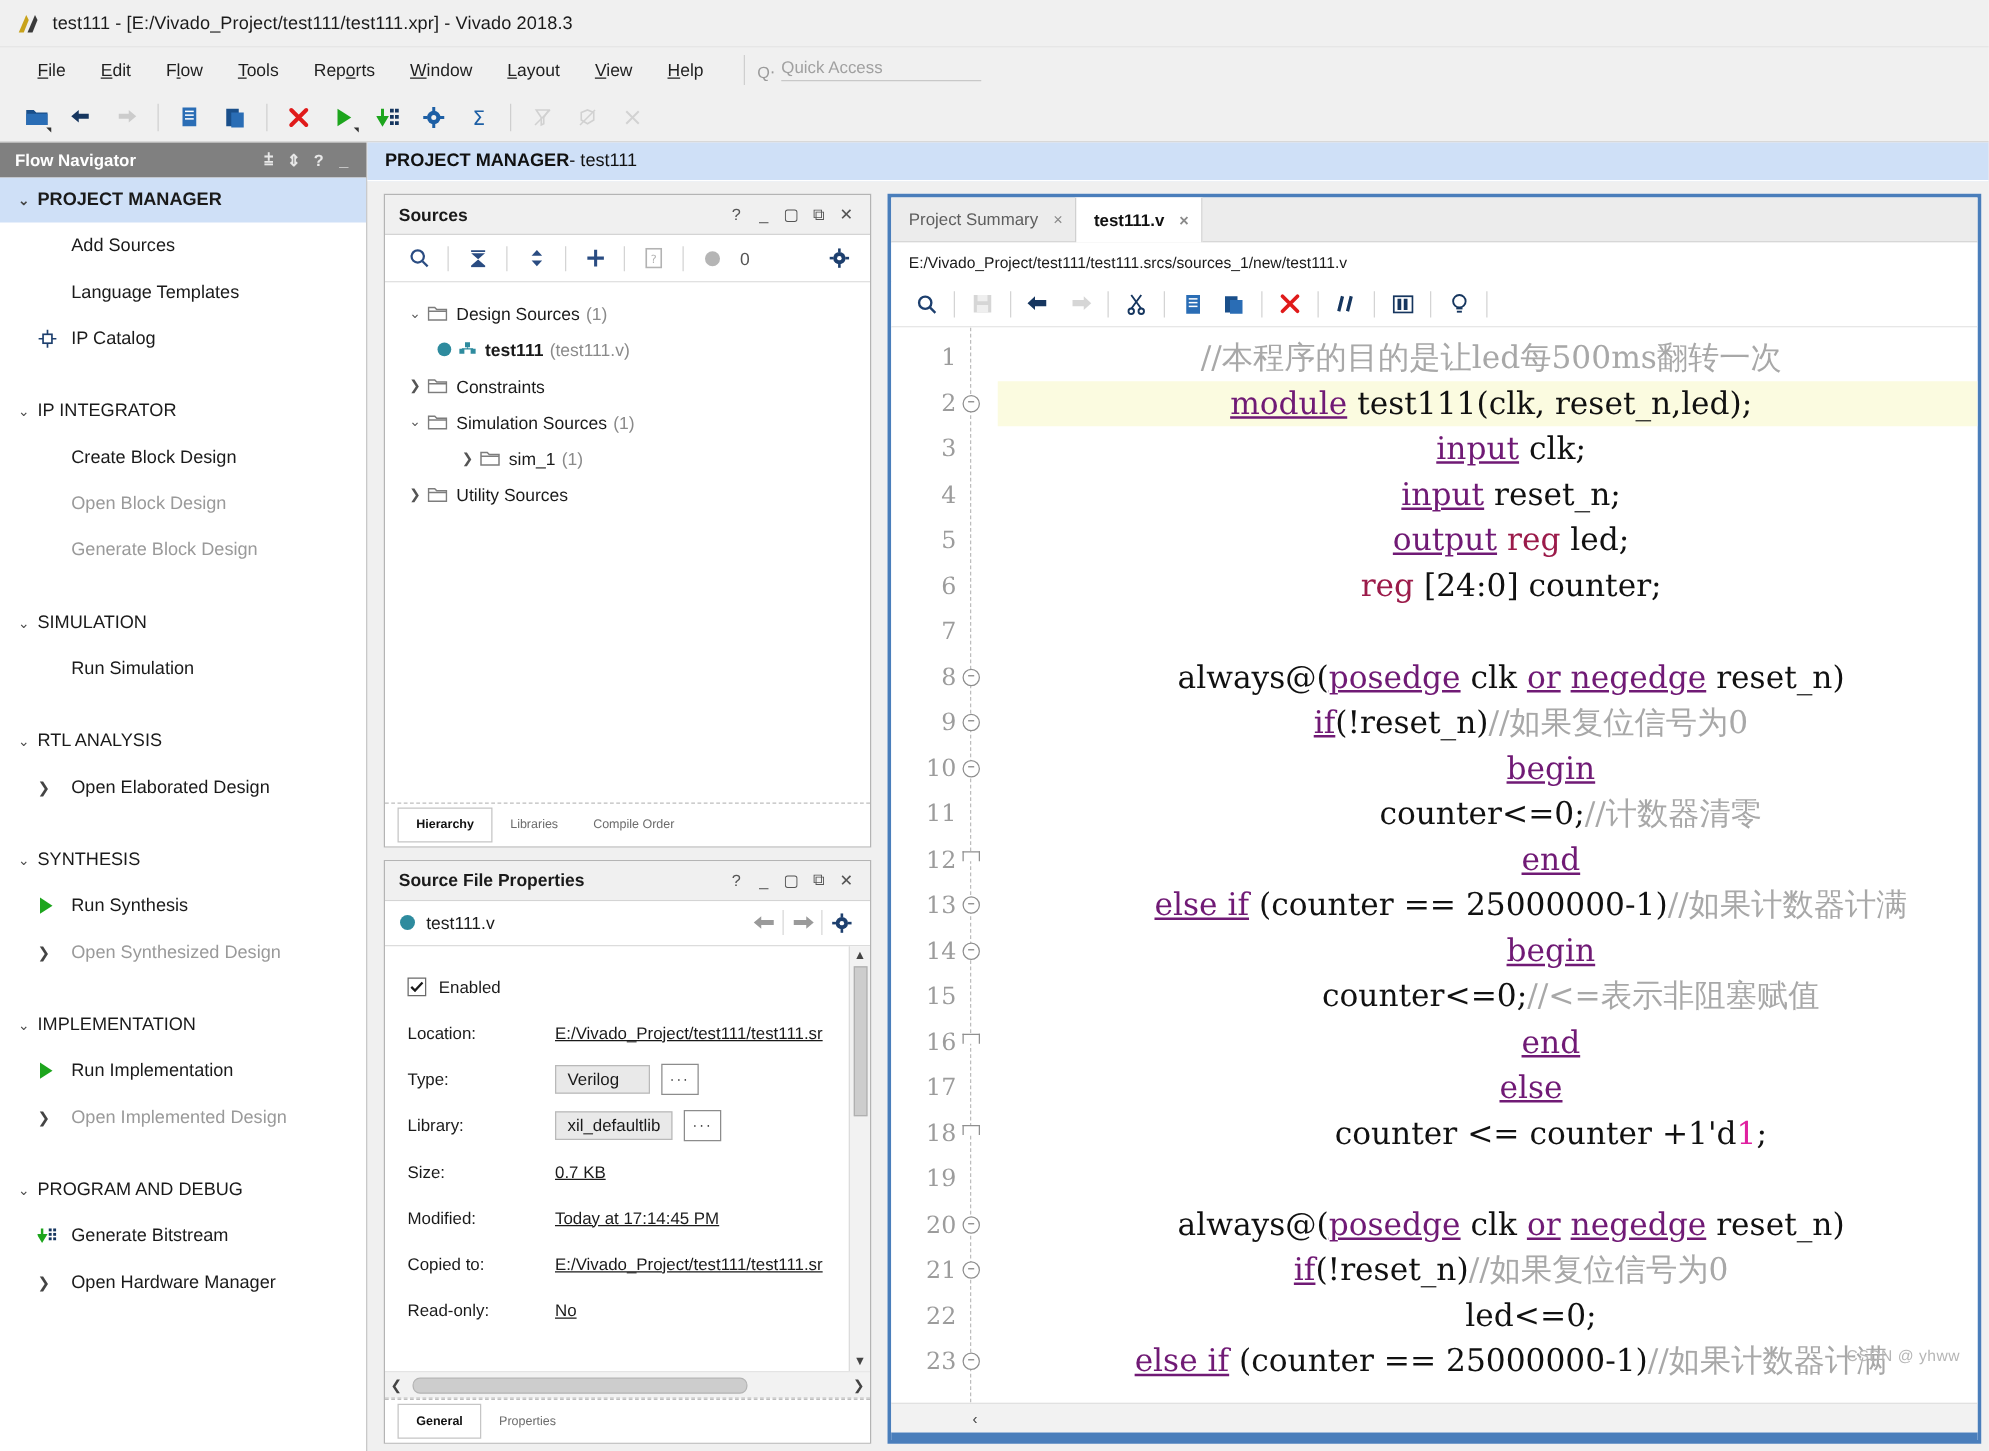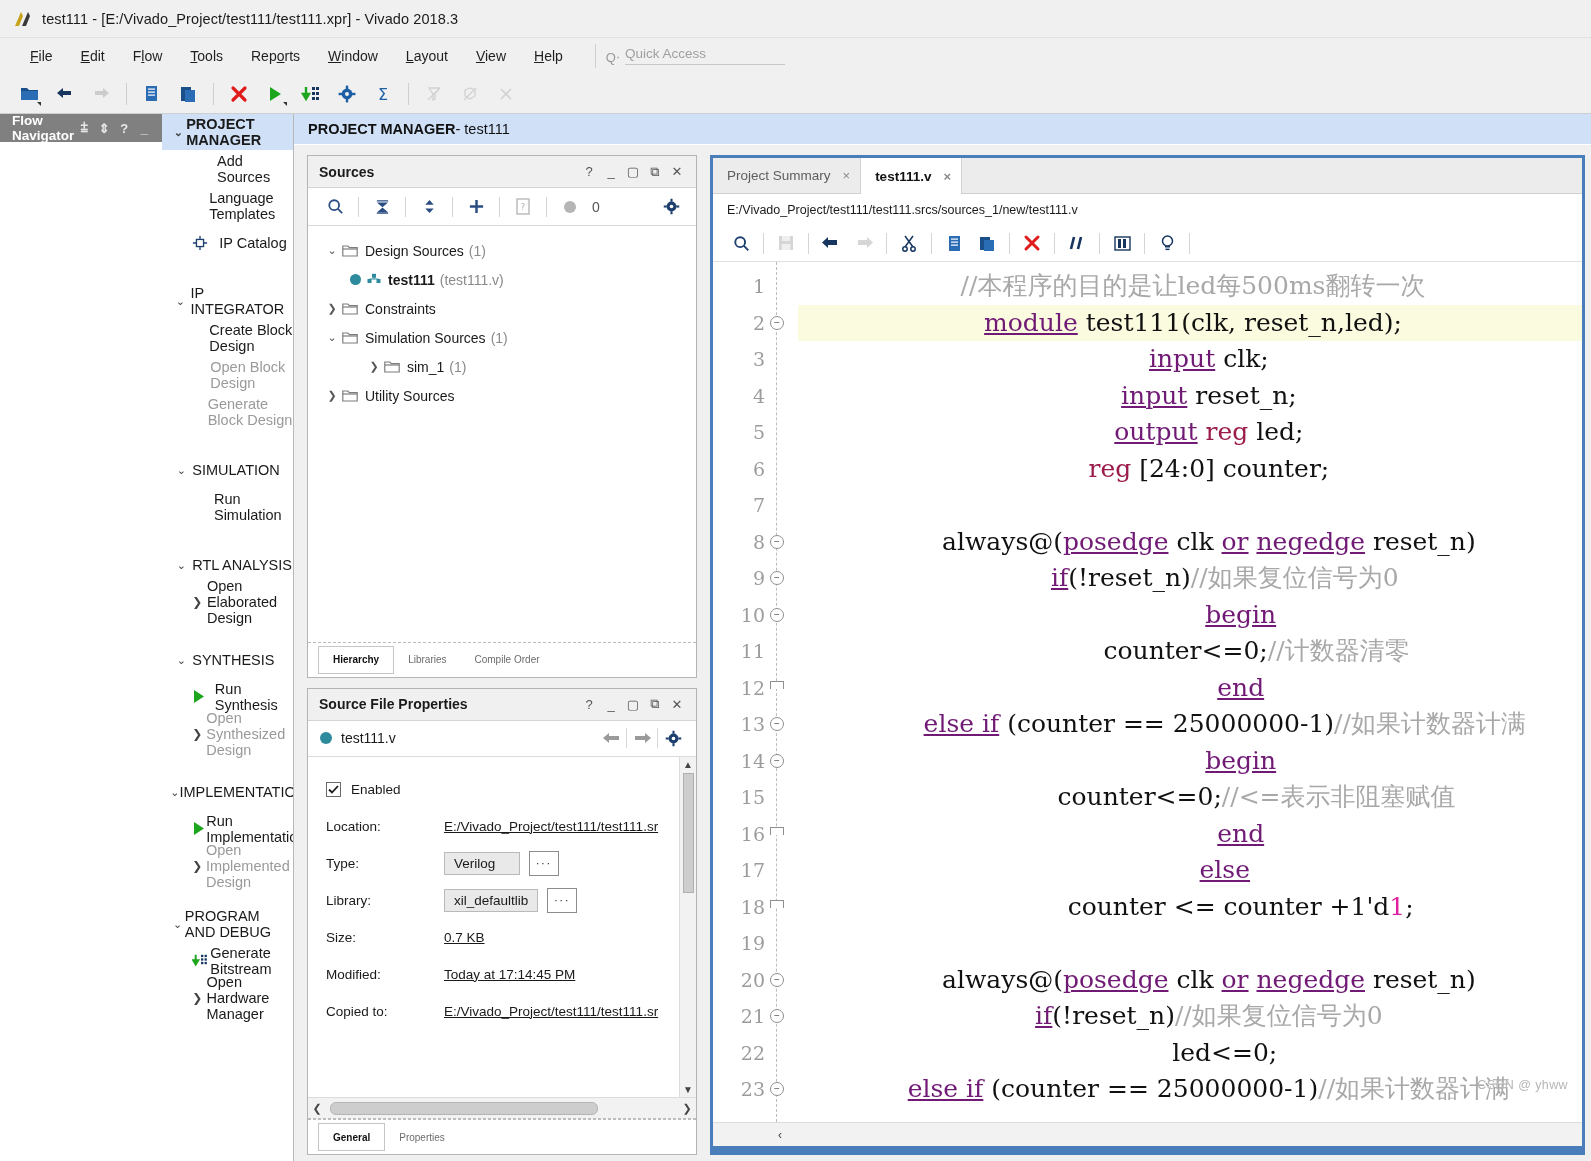--- a/index.html
+++ b/index.html
@@ -106,21 +106,21 @@
     flex: 1 1 auto;
     display: flex;
     min-height: 0;
   }
 
   
   .flownav {
     width: 294px;
     flex: 0 0 294px;
     background: #ffffff;
-    display: flex; flex-direction: row;
+    display: flex; flex-direction: column;
     border-right: 1px solid #b8b8b8;
   }
   .fn-header {
     height: 28px;
     background: #808080;
     display: flex; align-items: center;
     padding: 0 8px 0 12px;
     color: #ffffff;
     font-size: 13.5px; font-weight: bold;
     flex: 0 0 28px;
@@ -987,20 +987,24 @@
                 <div class="pf-row">
                   <span class="pf-label">Modified:</span>
                   <span class="pf-value">Today at 17:14:45 PM</span>
                 </div>
 
                 <div class="pf-row">
                   <span class="pf-label">Copied to:</span>
                   <span class="pf-value">E:/Vivado_Project/test111/test111.sr</span>
                 </div>
 
+                <div class="pf-row">
+                  <span class="pf-label">Read-only:</span>
+                  <span class="pf-value">No</span>
+                </div>
 
               </div>
               <div class="props-vscroll">
                 <div style="display:flex;flex-direction:column;align-items:center;width:100%;">
                   <span class="vs-arrow">▲</span>
                   <span class="vs-thumb"></span>
                 </div>
                 <span class="vs-arrow">▼</span>
               </div>
             </div>

